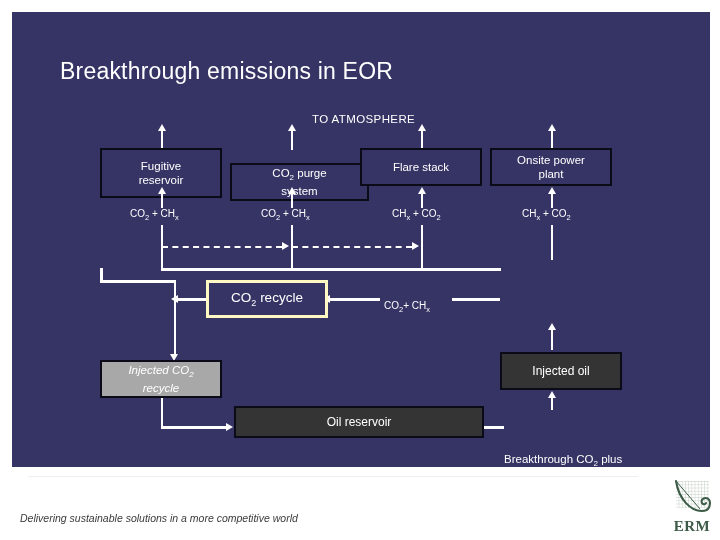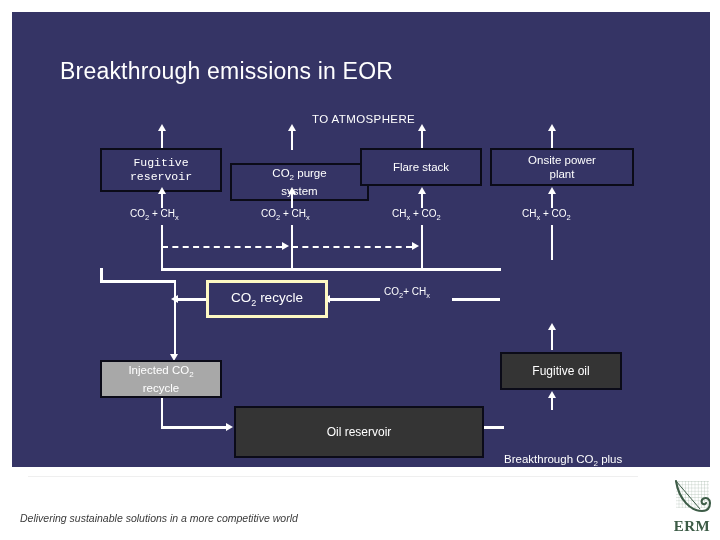--- a/index.html
+++ b/index.html
@@ -22,21 +22,21 @@
   }
   
   .box{
     position:absolute;box-sizing:border-box;
     display:flex;align-items:center;justify-content:center;
     text-align:center;color:#ffffff;line-height:1.22;
   }
   .box-navy{background:#353465;border:2.5px solid #0b0b18;font-size:11.5px;}
   .box-dark{background:#343434;border:2.5px solid #0b0b18;font-size:12px;}
   .box-gray{background:#c2c2c2;border:2.5px solid #0b0b18;font-size:11.5px;}
-  .box-gray2{background:#a8a8a8;border:2.5px solid #0b0b18;font-size:11.5px;}
+  .box-gray2{background:#a8a8a8;border:2.5px solid #0b0b18;font-size:11.5px;font-style:italic;}
   .box-recycle{background:#353465;border:3px solid #fef9c3;font-size:13.5px;}
   
   .ln{position:absolute;background:#ffffff;}
   .vl{width:2.5px;}
   .hl{height:2.5px;}
   .arrow-up{
     position:absolute;width:0;height:0;
     border-left:4.5px solid transparent;border-right:4.5px solid transparent;
     border-bottom:7px solid #ffffff;
   }
@@ -86,39 +86,39 @@
 
   <div class="ln vl" style="left:148.8px;top:119px;height:19px;"></div>
   <div class="arrow-up" style="left:145.5px;top:112px;"></div>
   <div class="ln vl" style="left:278.8px;top:119px;height:19px;"></div>
   <div class="arrow-up" style="left:275.5px;top:112px;"></div>
   <div class="ln vl" style="left:408.8px;top:119px;height:19px;"></div>
   <div class="arrow-up" style="left:405.5px;top:112px;"></div>
   <div class="ln vl" style="left:538.8px;top:119px;height:19px;"></div>
   <div class="arrow-up" style="left:535.5px;top:112px;"></div>
 
-  <div class="box box-navy" style="left:88px;top:136px;width:122px;height:44px;font-family:Liberation Mono, monospace;">
+  <div class="box box-navy" style="left:88px;top:136px;width:122px;height:50px;">
     <span>
       <span>Fugitive</span><br>
       <span>reservoir</span>
     </span>
   </div>
 
   <div class="box box-navy" style="left:218px;top:136px;width:139px;height:38px;margin-top:15px;">
     <span>
       CO<sub style="font-size:8px">2</sub> purge<br>
       <span>system</span>
     </span>
   </div>
 
   <div class="box box-navy" style="left:348px;top:136px;width:122px;height:38px;">
     <span>Flare stack</span>
   </div>
 
-  <div class="box box-navy" style="left:478px;top:136px;width:144px;height:38px;">
+  <div class="box box-navy" style="left:478px;top:136px;width:122px;height:38px;">
     <span>
       <span>Onsite power</span><br>
       <span>plant</span>
     </span>
   </div>
 
   <div class="ln vl" style="left:148.8px;top:182px;height:14px;"></div>
   <div class="arrow-up" style="left:145.5px;top:175px;"></div>
   <div class="ln vl" style="left:278.8px;top:182px;height:14px;"></div>
   <div class="arrow-up" style="left:275.5px;top:175px;"></div>
@@ -151,21 +151,21 @@
   <div class="arrow-right" style="left:400px;top:230px;"></div>
 
   <div class="ln vl" style="left:148.8px;top:229px;height:29px;"></div>
   <div class="ln vl" style="left:278.8px;top:229px;height:29px;"></div>
   <div class="ln vl" style="left:408.8px;top:229px;height:29px;"></div>
 
   <div class="ln hl" style="left:148.8px;top:256px;width:340px;"></div>
 
 
   <div class="ln hl" style="left:440px;top:286px;width:48px;"></div>
-  <div class="formula" style="left:372px;top:274px;font-size:10px;">
+  <div class="formula" style="left:372px;top:288px;font-size:10px;">
     CO<sub>2</sub>+ CH<sub>x</sub>
   </div>
   <div class="ln hl" style="left:318px;top:286px;width:50px;"></div>
   <div class="arrow-left" style="left:311px;top:282.7px;"></div>
 
   <div class="box box-recycle" style="left:194px;top:268px;width:122px;height:38px;">
     <span>CO<sub style="font-size:9px">2</sub> recycle</span>
   </div>
 
   <div class="ln hl" style="left:166px;top:286px;width:28px;"></div>
@@ -180,33 +180,33 @@
     <span>
       Injected CO<sub style="font-size:8px">2</sub><br>
       <span>recycle</span>
     </span>
   </div>
 
   <div class="ln vl" style="left:148.8px;top:386px;height:30px;"></div>
   <div class="ln hl" style="left:148.8px;top:414px;width:68px;"></div>
   <div class="arrow-right" style="left:214px;top:410.7px;"></div>
 
-  <div class="box box-dark" style="left:222px;top:394px;width:250px;height:52px;">
+  <div class="box box-dark" style="left:222px;top:394px;width:250px;height:32px;">
     <span>Oil reservoir</span>
   </div>
 
   <div class="ln hl" style="left:472px;top:414px;width:20px;"></div>
   <div class="multi" style="left:492px;top:396px;width:140px;">
     Breakthrough CO<sub>2</sub> plus<br>other hydrocarbon<br>gases (CH<sub>x</sub>+CO<sub>2</sub>)
   </div>
   <div class="ln vl" style="left:538.8px;top:386px;height:12px;"></div>
   <div class="arrow-up" style="left:535.5px;top:379px;"></div>
 
   <div class="box box-dark" style="left:488px;top:340px;width:122px;height:38px;">
-    <span>Fugitive oil</span>
+    <span>Injected oil</span>
   </div>
 
   <div class="ln vl" style="left:538.8px;top:318px;height:20px;"></div>
   <div class="arrow-up" style="left:535.5px;top:311px;"></div>
 
 </div>
 
 <div id="footrule"></div>
 
 <div id="tagline">Delivering sustainable solutions in a more competitive world</div>

